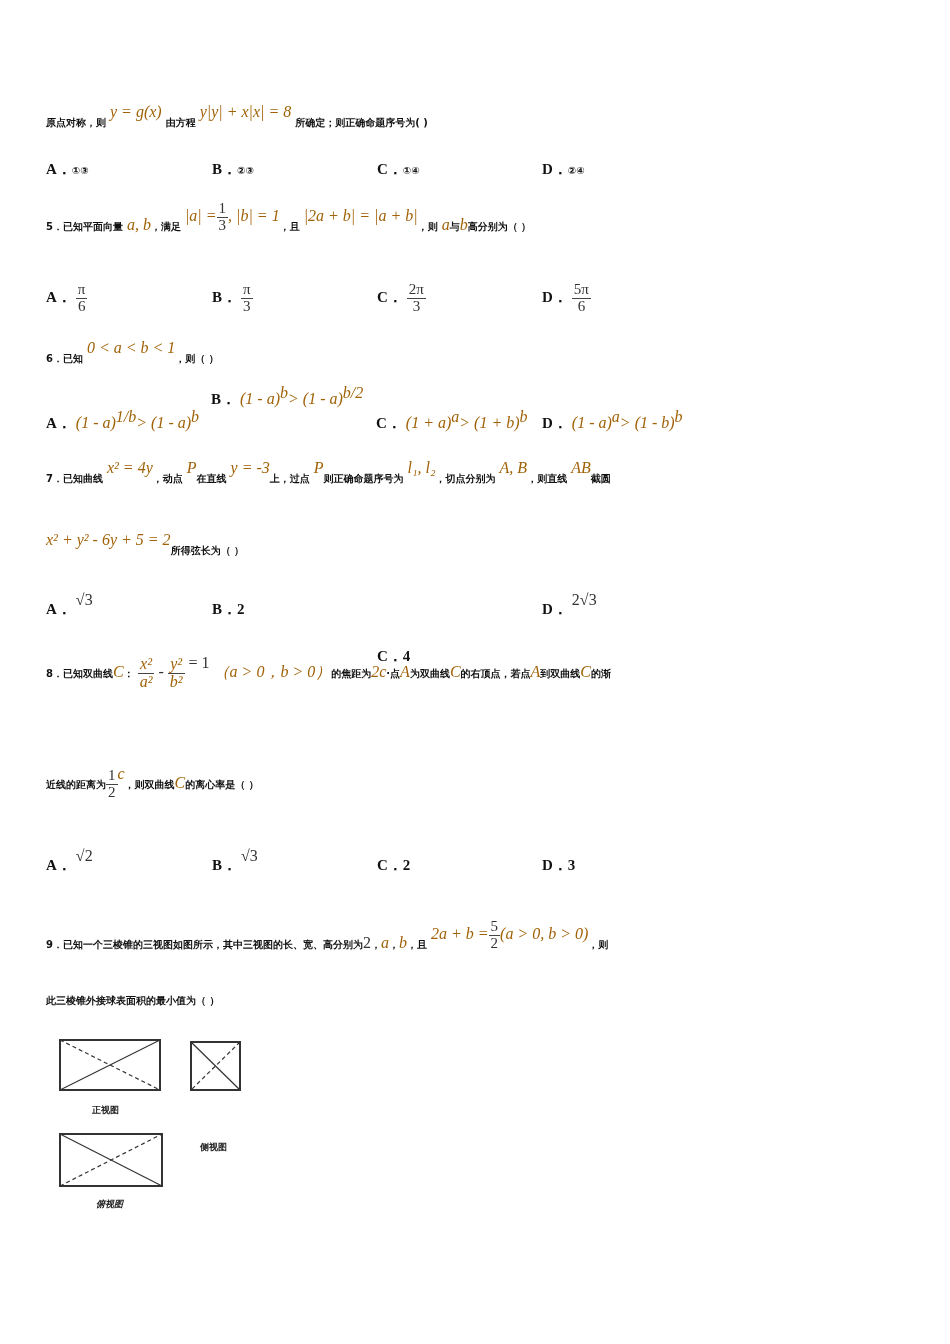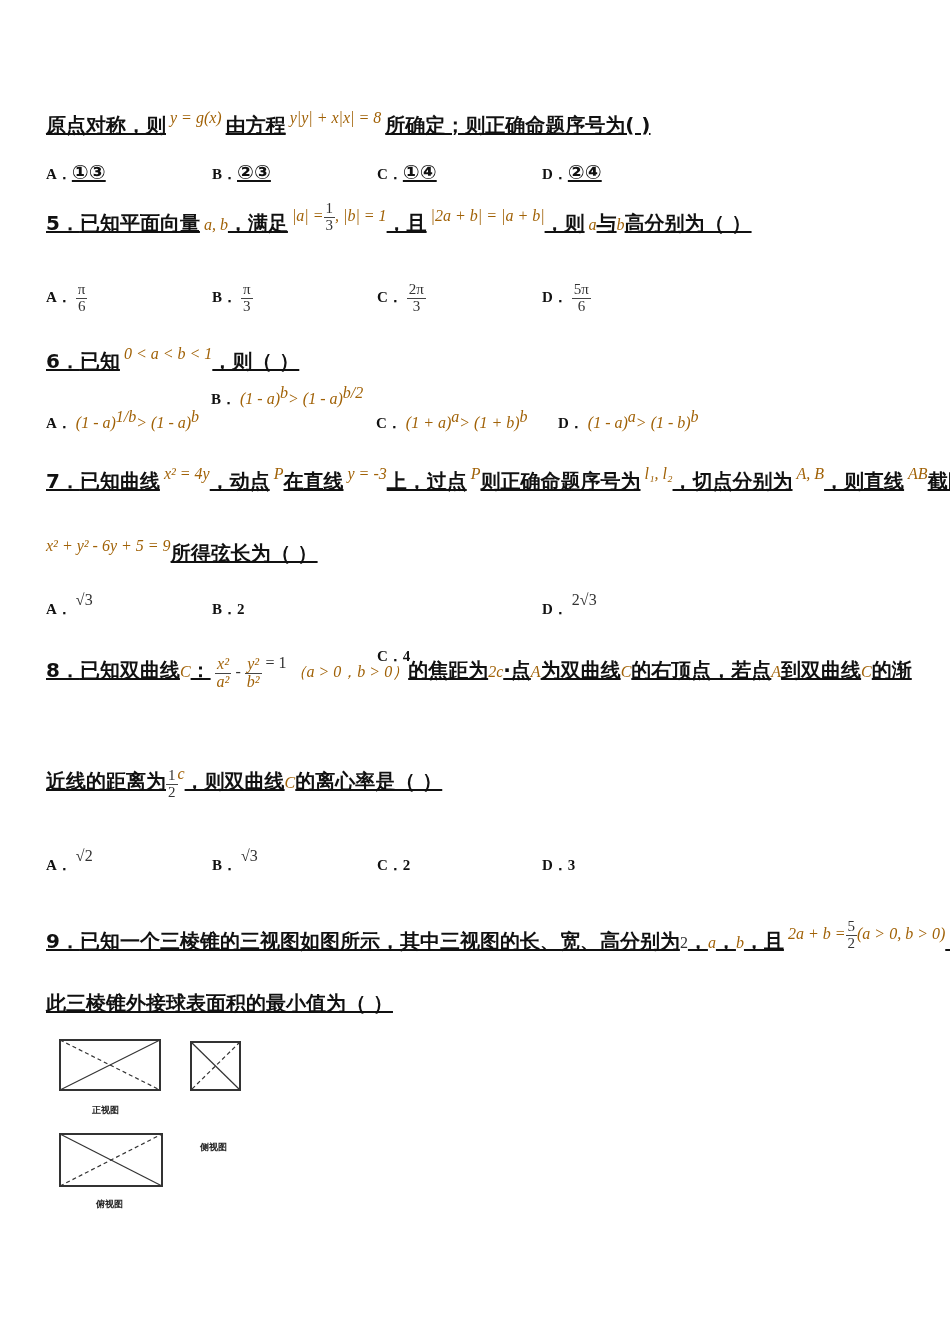--- a/index.html
+++ b/index.html
@@ -1,17 +1,17 @@
 <!DOCTYPE html>
 <html><head>
   <meta charset="utf-8">
   <style>
     html, body { margin: 0; padding: 0; background: #ffffff; }
     body { width: 950px; height: 1344px; position: relative; overflow: hidden; color: #111; }
-    .cn { font-family: "DejaVu Sans", "Liberation Sans", sans-serif; font-weight: bold; font-size: 20px; text-decoration: underline; }
+    .cn { font-family: "DejaVu Sans", "Liberation Sans", sans-serif; font-weight: bold; font-size: 10px; }
     .m { font-family: "Liberation Serif", "DejaVu Serif", serif; font-style: italic; font-weight: normal; font-size: 16px; color: #a16207; }
     .mn { font-family: "Liberation Serif", "DejaVu Serif", serif; font-style: normal; font-weight: normal; font-size: 16px; color: #333; }
     .opt-lbl { font-family: "Liberation Serif", "DejaVu Serif", serif; font-weight: bold; font-size: 15px; }
     .line { position: absolute; left: 46px; white-space: nowrap; }
     .abs { position: absolute; white-space: nowrap; }
     .raise { position: relative; top: -9px; }
     .frac { display: inline-block; vertical-align: middle; text-align: center; font-family: "Liberation Serif", serif; color: #333; font-size: 15px; line-height: 1.05; }
     .frac .num { display: block; border-bottom: 1px solid #444; padding: 0 2px; }
     .frac .den { display: block; padding: 0 2px; }
     sup { font-size: 9px; }
@@ -45,34 +45,34 @@
 <div class="abs" style="top:282px; left:377px;"><span class="opt-lbl">C．</span> <span class="frac"><span class="num">2π</span><span class="den">3</span></span></div>
 <div class="abs" style="top:282px; left:542px;"><span class="opt-lbl">D．</span> <span class="frac"><span class="num">5π</span><span class="den">6</span></span></div>
 
 <div class="line" style="top:348px;">
   <span class="cn">6．</span><span class="cn">已知</span>
   <span class="m raise">0 &lt; a &lt; b &lt; 1</span><span class="cn">，则（    ）</span>
 </div>
 <div class="abs" style="top:408px; left:46px;"><span class="opt-lbl">A．</span> <span class="m">(1 - a)</span><sup class="m">1/b</sup><span class="m">&gt; (1 - a)</span><sup class="m">b</sup></div>
 <div class="abs" style="top:384px; left:211px;"><span class="opt-lbl">B．</span> <span class="m">(1 - a)</span><sup class="m">b</sup><span class="m">&gt; (1 - a)</span><sup class="m">b/2</sup></div>
 <div class="abs" style="top:408px; left:376px;"><span class="opt-lbl">C．</span> <span class="m">(1 + a)</span><sup class="m">a</sup><span class="m">&gt; (1 + b)</span><sup class="m">b</sup></div>
-<div class="abs" style="top:408px; left:542px;margin-left:16px;"><span class="opt-lbl">D．</span> <span class="m">(1 - a)</span><sup class="m">a</sup><span class="m">&gt; (1 - b)</span><sup class="m">b</sup></div>
+<div class="abs" style="top:408px; left:542px;"><span class="opt-lbl">D．</span> <span class="m">(1 - a)</span><sup class="m">a</sup><span class="m">&gt; (1 - b)</span><sup class="m">b</sup></div>
 
 <div class="line" style="top:468px;">
   <span class="cn">7．</span><span class="cn">已知曲线</span>
   <span class="m raise">x² = 4y</span><span class="cn">，动点</span>
   <span class="m raise">P</span><span class="cn">在直线</span>
   <span class="m raise">y = -3</span><span class="cn">上，过点</span>
   <span class="m raise">P</span><span class="cn">则正确命题序号为</span>
   <span class="m raise">l₁, l₂</span><span class="cn">，切点分别为</span>
   <span class="m raise">A, B</span><span class="cn">，则直线</span>
   <span class="m raise">AB</span><span class="cn">截圆</span>
 </div>
 <div class="line" style="top:540px;">
-  <span class="m raise">x² + y² - 6y + 5 = 9</span><span class="cn">所得弦长为（    ）</span>
+  <span class="m raise">x² + y² - 6y + 5 = 2</span><span class="cn">所得弦长为（    ）</span>
 </div>
 <div class="abs" style="top:600px; left:46px;"><span class="opt-lbl">A．</span> <span class="mn raise">√3</span></div>
 <div class="abs" style="top:600px; left:212px;"><span class="opt-lbl">B．</span><span class="opt-lbl">2</span></div>
 <div class="abs" style="top:600px; left:377px;margin-top:47px;"><span class="opt-lbl">C．</span><span class="opt-lbl">4</span></div>
 <div class="abs" style="top:600px; left:542px;"><span class="opt-lbl">D．</span> <span class="mn raise">2√3</span></div>
 
 <div class="line" style="top:656px;">
   <span class="cn">8．</span><span class="cn">已知双曲线</span><span class="m">C</span><span class="cn">：</span>
   <span class="frac"><span class="num m">x²</span><span class="den m">a²</span></span>
   <span class="mn">-</span>
@@ -108,13 +108,13 @@
   <line x1="2" y1="2" x2="51" y2="50" stroke-width="1.2"></line>
   <line x1="51" y1="2" x2="2" y2="50" stroke-width="1.2" stroke-dasharray="4,3"></line>
 </svg>
 <span class="fig-cap" style="left:200px; top:1108px;margin-top:33px;">侧视图</span>
 
 <svg class="abs" style="left:58px; top:1132px;" width="106" height="56">
   <rect x="2" y="2" width="102" height="52" fill="none" stroke="#333" stroke-width="2"></rect>
   <line x1="2" y1="2" x2="104" y2="54" stroke-width="1.2"></line>
   <line x1="2" y1="54" x2="104" y2="2" stroke-width="1.2" stroke-dasharray="4,3"></line>
 </svg>
-<span class="fig-cap" style="left:96px; top:1198px;">俯视图</span>
+<span class="fig-cap" style="left:96px; top:1198px;font-style:italic;">俯视图</span>
 
 </body></html>

